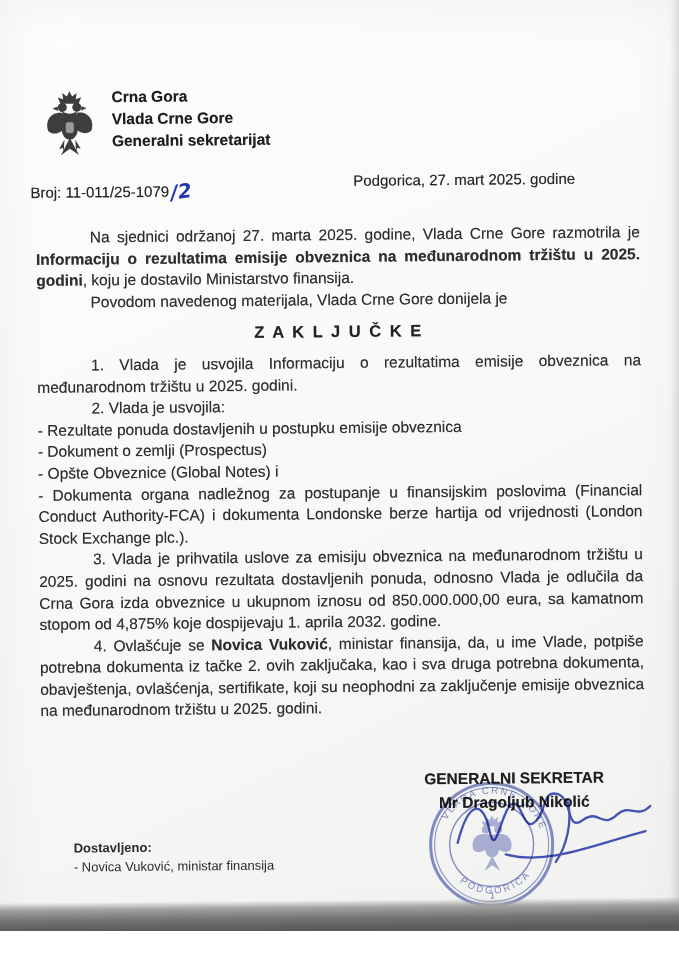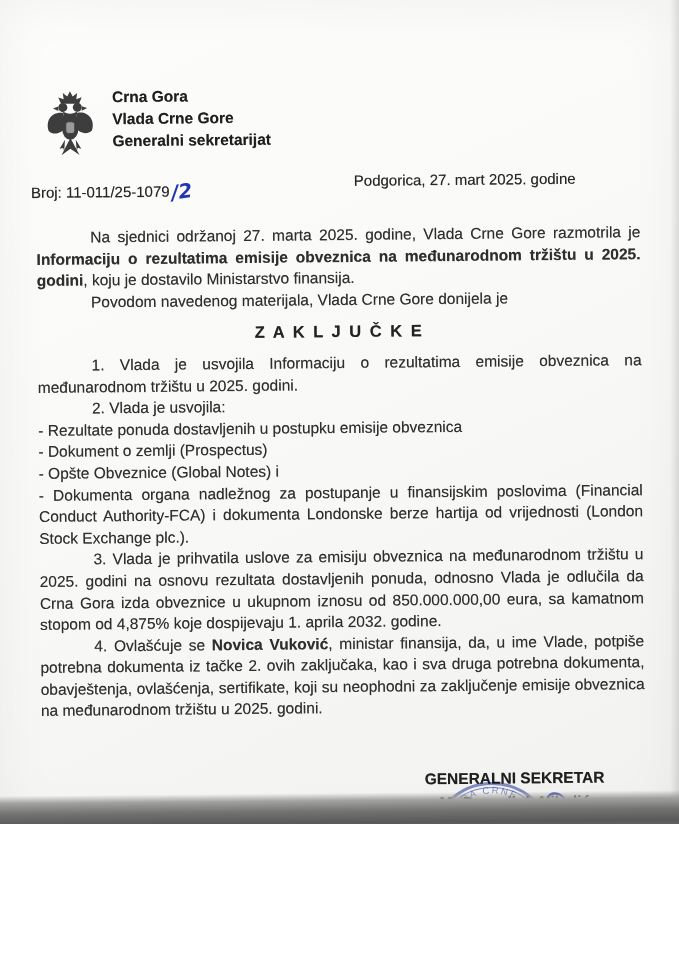--- a/index.html
+++ b/index.html
@@ -1,19 +1,19 @@
 <!DOCTYPE html>
 <html><head>
 <meta charset="utf-8">
 <style>
   * { margin:0; padding:0; box-sizing:border-box; }
   html, body { background:#ffffff; }
   .page {
     position:relative;
-    width:679px; height:824px;
+    width:679px; height:931px;
     overflow:hidden;
     background:linear-gradient(155deg,#fdfdfc 0%,#f8f8f6 55%,#f1f1ef 100%);
     box-shadow: inset 0 0 55px rgba(0,0,0,0.05);
     font-family:"Liberation Sans", sans-serif;
     color:#2d2d2d;
   }
   .content {
     position:absolute; inset:0;
     transform:rotate(-0.55deg);
     transform-origin:50% 50%;

